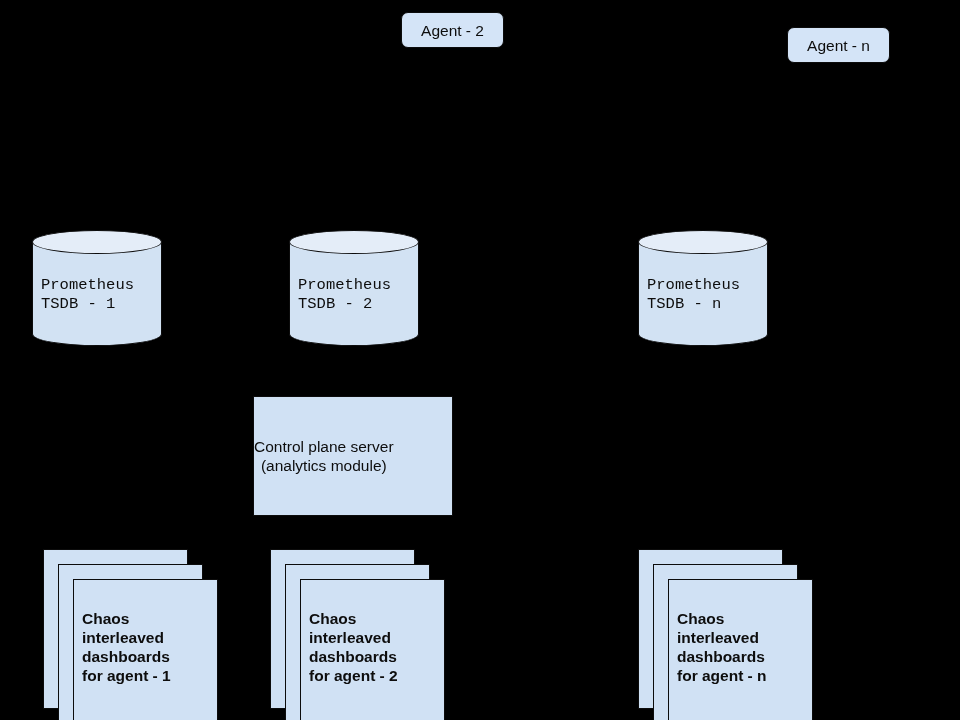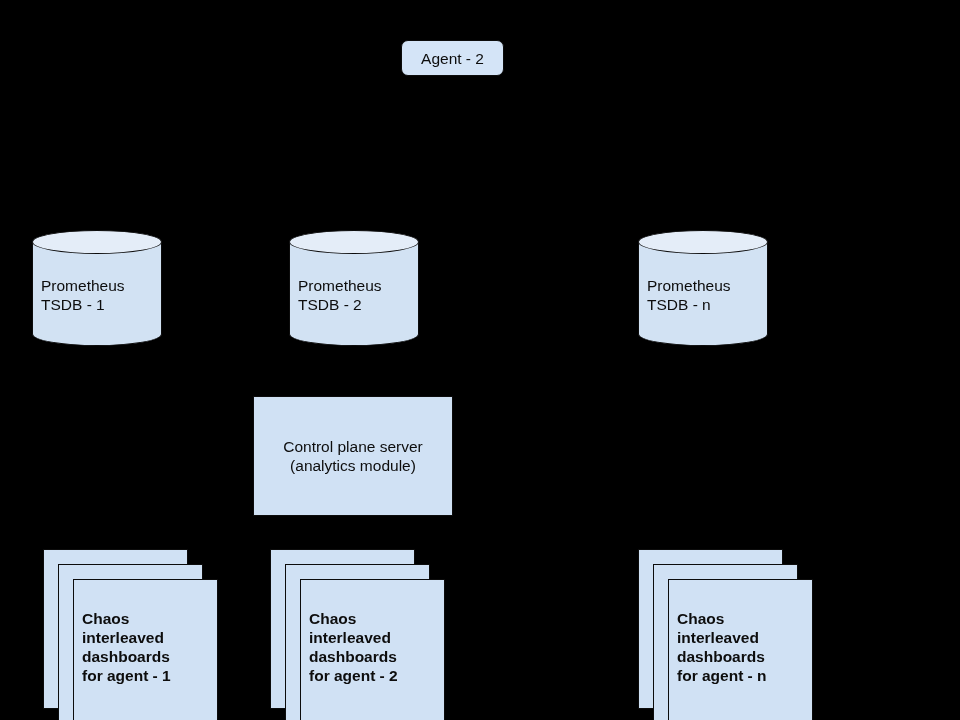--- a/index.html
+++ b/index.html
@@ -103,31 +103,31 @@
     border: 1px solid #0c0c0c;
     border-radius: 50% / 50%;
     box-sizing: border-box;
   }
   .cyl-text {
     position: absolute;
     left: 9px;
     right: 6px;
     top: 46px;
     text-align: left;
+    font-family: Liberation Mono, monospace;
   }
 
   
   .proc-box {
     position: absolute;
     background: #d0e1f4;
     border: 1px solid #0c0c0c;
     box-sizing: border-box;
     display: flex;
     align-items: center;
-    justify-content: center;
   }
   .proc-box .node-label {
     text-align: center;
   }
 
   
   .stack {
     position: absolute;
     width: 160px;
     height: 175px;
@@ -192,22 +192,25 @@
     <g>
       <path class="edge-path" d="M353 516 L353 558"></path>
       <path class="edge-head" d="M353 566 L348.5 555 L357.5 555 Z"></path>
     </g>
     <g>
       <path class="edge-path" d="M453 513 L560 513 L560 549 L712 566"></path>
       <path class="edge-head" d="M721 567 L709 571 L710 562.5 Z"></path>
     </g>
   </svg>
 
-  <div class="agent-box" style="left:401px; top:40px; width:103px; height:36px;">
+  <div class="agent-box" style="left:401px; top:12px; width:103px; height:36px;">
     <span class="node-label">Agent - 2</span>
+  </div>
+  <div class="agent-box" style="left:787px; top:27px; width:103px; height:36px;">
+    <span class="node-label">Agent - n</span>
   </div>
 
   <div class="cylinder" style="left:32px; top:230px; width:130px; height:116px;">
     <div class="cyl-body"></div>
     <div class="cyl-bottom"></div>
     <div class="cyl-top"></div>
     <div class="cyl-text node-label">Prometheus
 TSDB - 1</div>
   </div>
 

